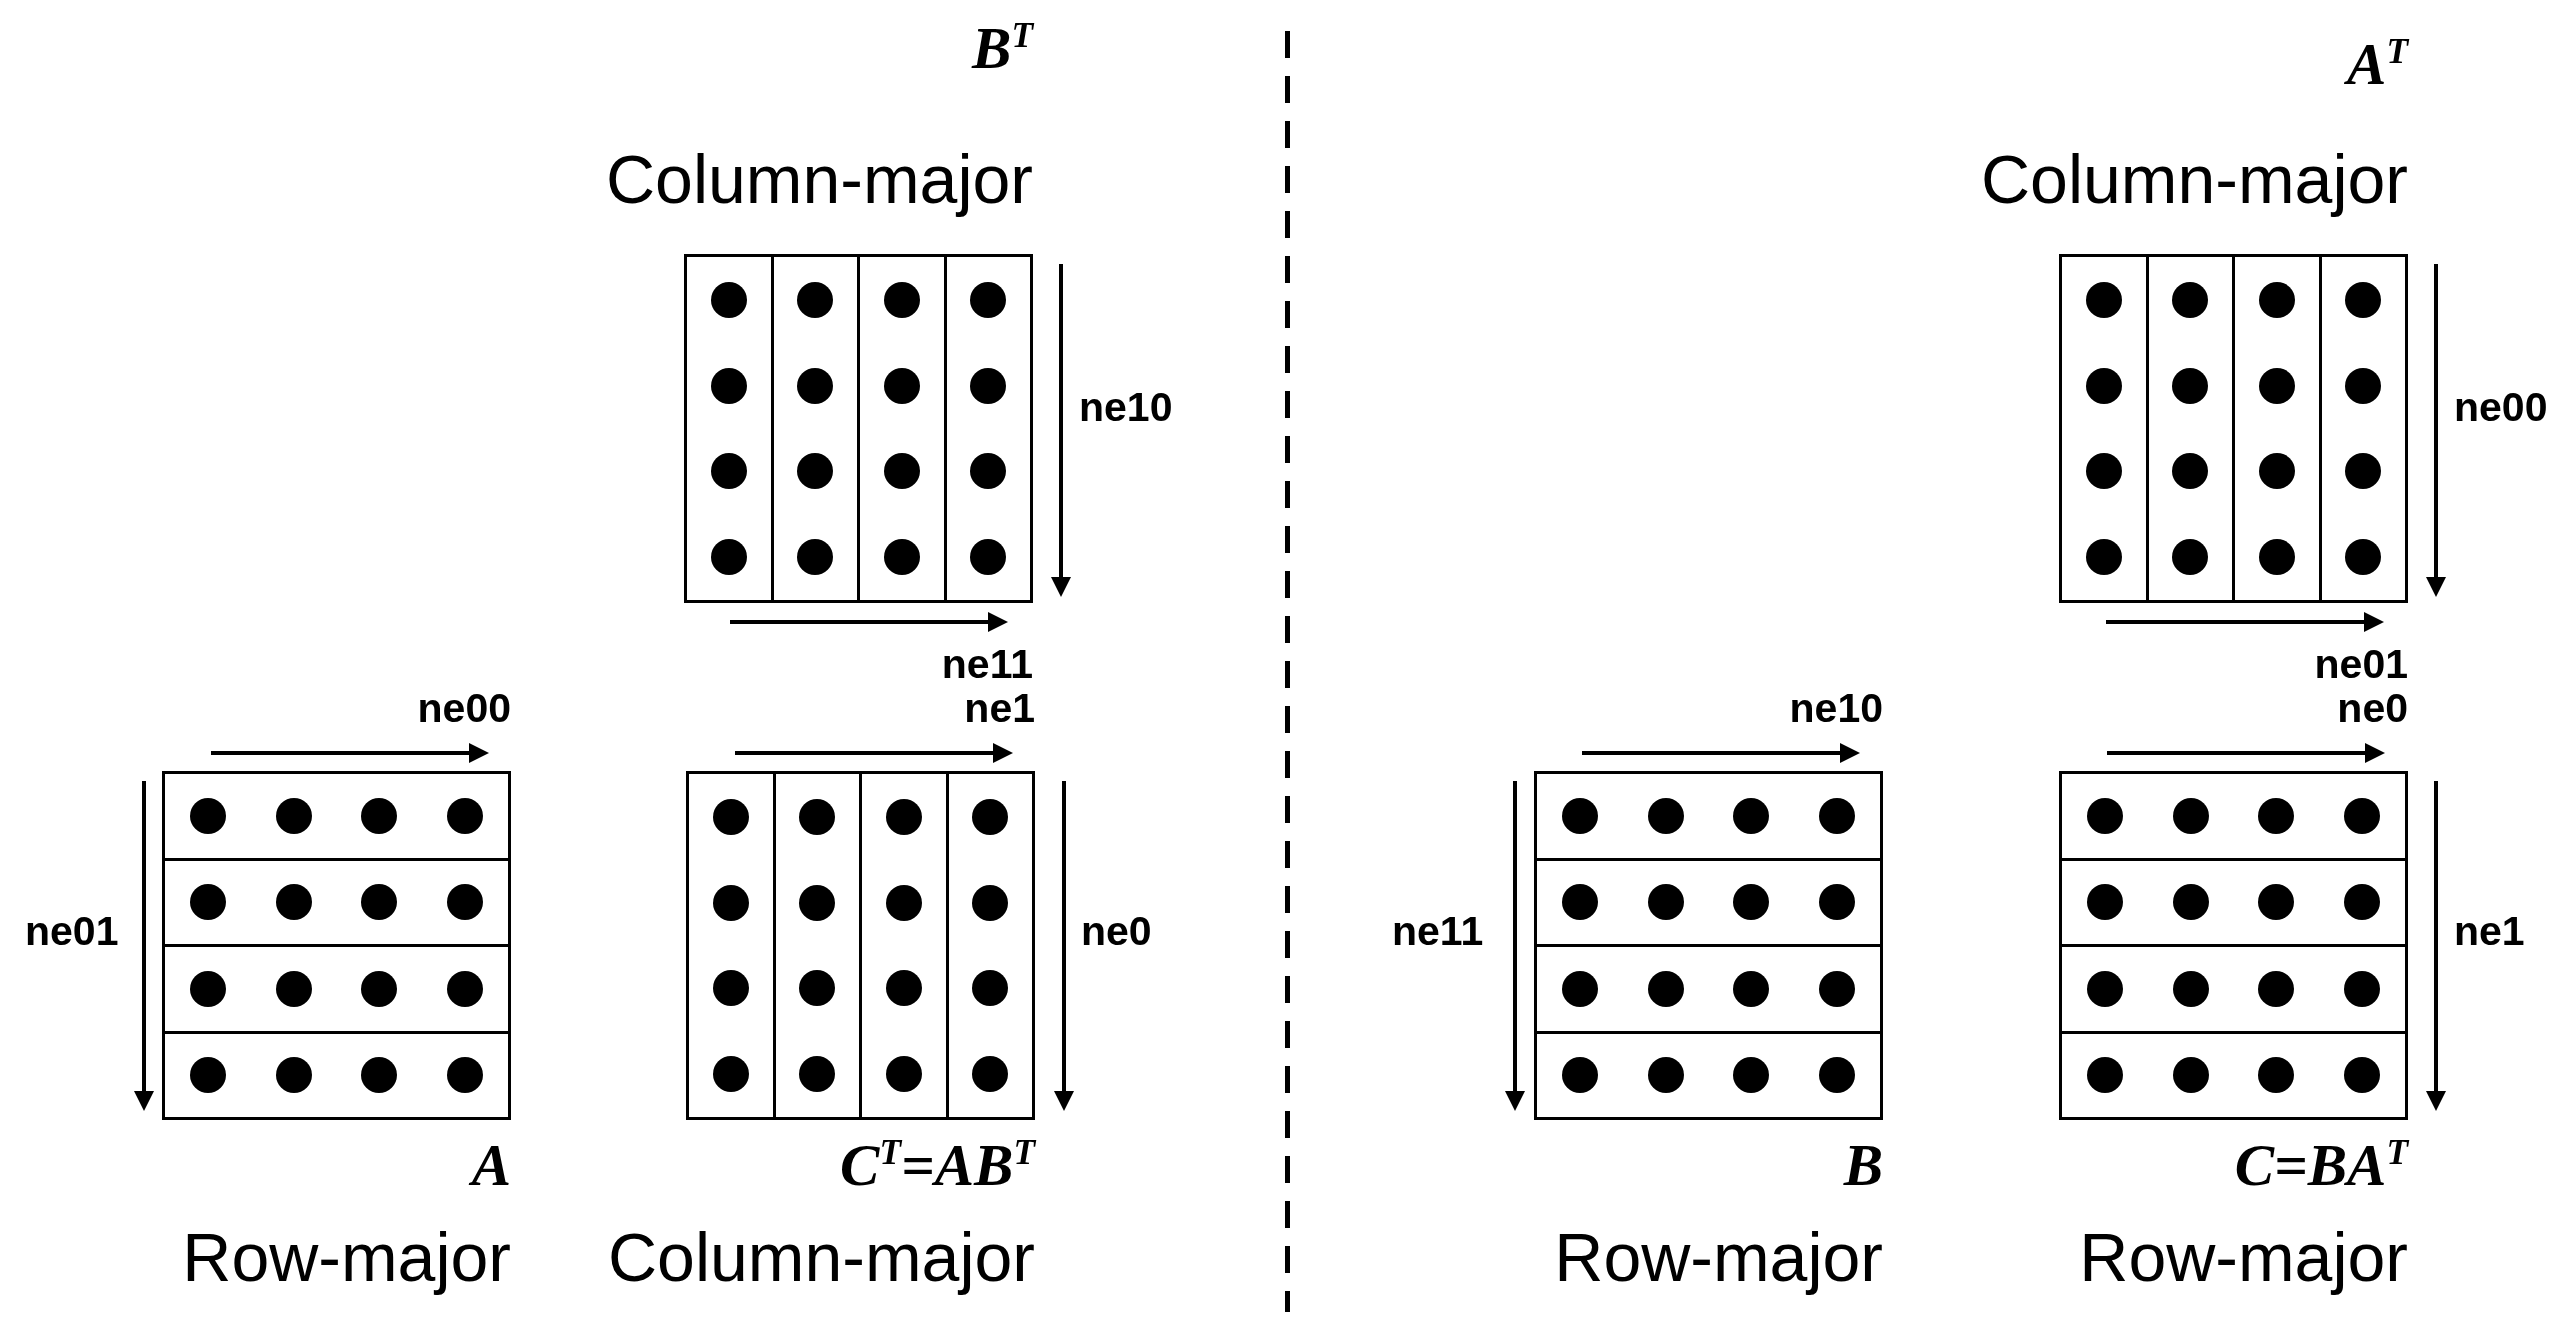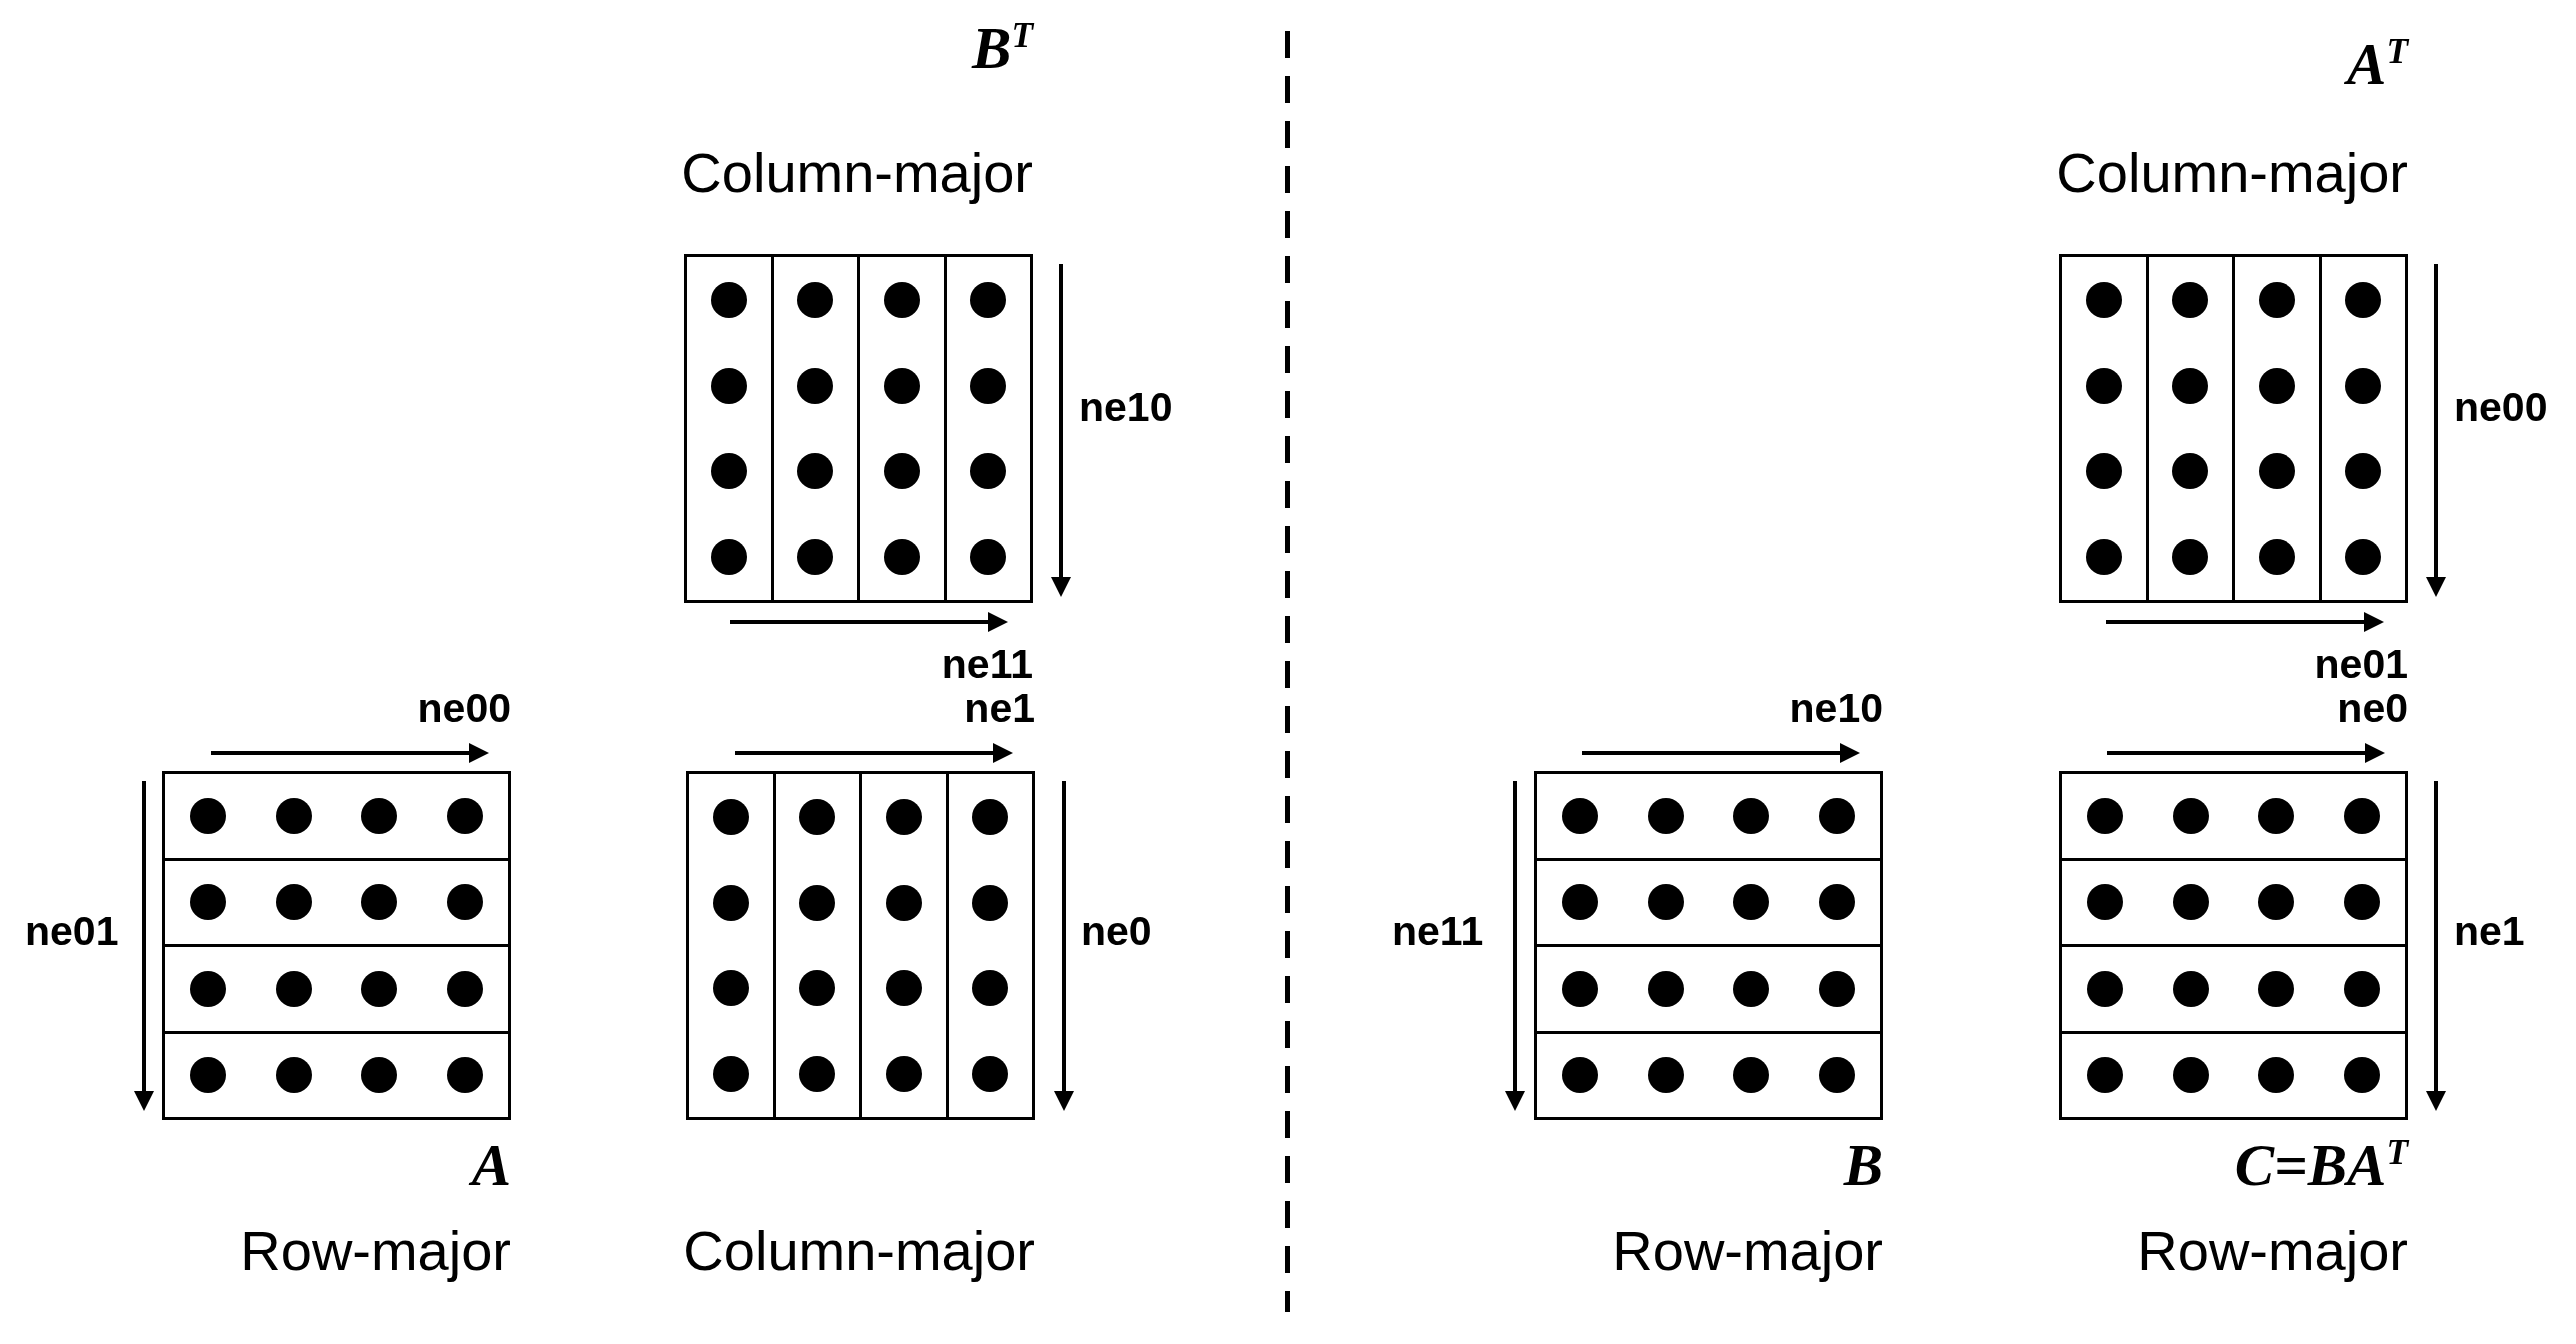--- a/index.html
+++ b/index.html
@@ -23,21 +23,21 @@
   .harrow::after{content:"";position:absolute;right:-18px;top:50%;transform:translateY(-50%);
        border-top:10px solid transparent;border-bottom:10px solid transparent;border-left:20px solid #000;}
   .varrow{position:absolute;width:3.6px;background:#000;}
   .varrow::after{content:"";position:absolute;bottom:-18px;left:50%;transform:translateX(-50%);
        border-left:10px solid transparent;border-right:10px solid transparent;border-top:20px solid #000;}
 
   
   .clabel{position:absolute;display:flex;justify-content:flex-end;white-space:nowrap;}
   .slabel{position:absolute;white-space:nowrap;}
   .ne{font-weight:bold;font-size:41px;line-height:1.1;font-family:"Liberation Sans",sans-serif;}
-  .major{font-size:56px;line-height:1.1;font-family:"Liberation Sans",sans-serif;}
+  .major{font-size:68px;line-height:1.1;font-family:"Liberation Sans",sans-serif;}
   .math{font-family:"Liberation Serif",serif;font-style:italic;font-weight:bold;font-size:59px;line-height:1.1;}
   .math sup{font-size:0.6em;}
 
   
   .divider{position:absolute;width:4.5px;
        background:repeating-linear-gradient(to bottom,#000 0 27px,transparent 27px 45px);}
 </style>
 </head>
 <body>
 
@@ -146,20 +146,23 @@
       </div>
       <div class="grp">
         <div class="dot"></div>
         <div class="dot"></div>
         <div class="dot"></div>
         <div class="dot"></div>
       </div>
     </div>
   <div class="varrow" style="left:1062px;top:781px;height:312px"></div>
   <div class="slabel ne" style="left:1081px;top:909px">ne0</div>
+  <div class="clabel" style="left:686px;top:1133px;width:349px">
+    <span class="math"><span>C</span><sup>T</sup><span>=AB</span><sup>T</sup></span>
+  </div>
   <div class="clabel" style="left:686px;top:1220px;width:349px">
     <span class="major">Column-major</span>
   </div>
 
   <div class="divider" style="left:1285px;top:31px;height:1281px"></div>
 
   <div class="clabel" style="left:2059px;top:32px;width:349px">
     <span class="math"><span>A</span><sup>T</sup></span>
   </div>
   <div class="clabel" style="left:2059px;top:142px;width:349px">

